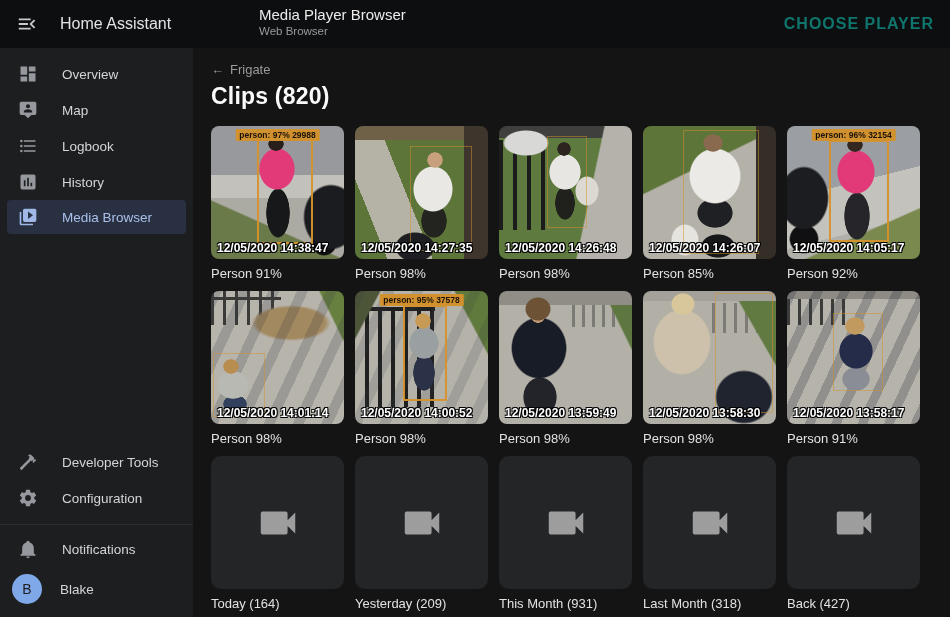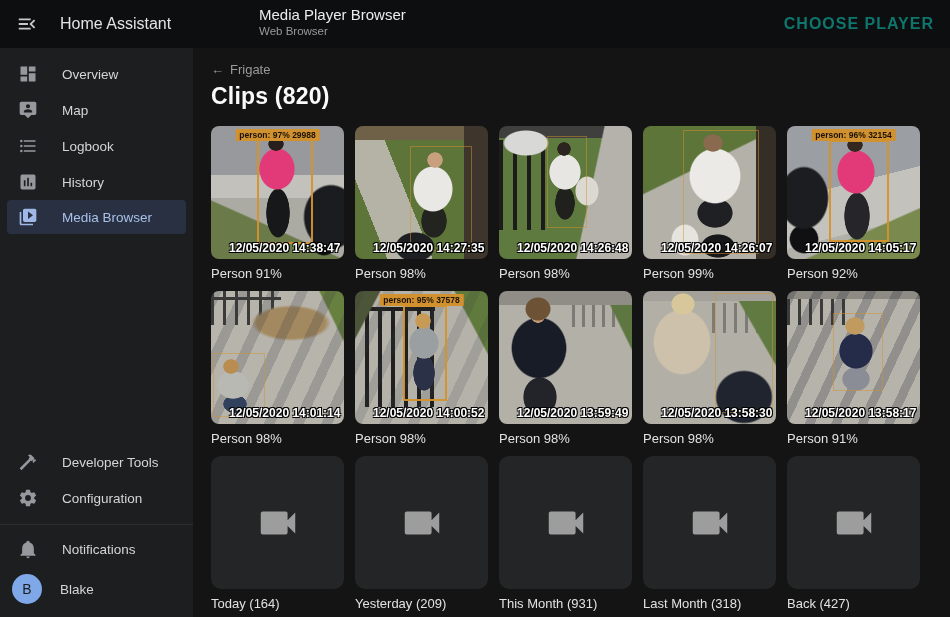--- a/index.html
+++ b/index.html
@@ -38,21 +38,21 @@
   .content { position:absolute; left:193px; top:48px; right:0; bottom:0; background:#141414;
              padding:14px 0 0 18px; overflow:hidden; }
   .backrow { display:flex; align-items:center; gap:6px; color:#9a9a9a; font-size:13px; cursor:pointer; width:fit-content; }
   .page-title { margin-top:6px; font-size:23px; font-weight:700; color:#fafafa; letter-spacing:.2px; }
   .grid { margin-top:16px; display:grid; grid-template-columns:repeat(5,133px); column-gap:11px; row-gap:10px; }
   .tile { width:133px; cursor:pointer; }
   .caption { margin-top:7px; font-size:13px; color:#e2e2e2; }
   .thumb { position:relative; width:133px; height:133px; border-radius:8px; overflow:hidden;
            background-repeat:no-repeat; }
   .fig { position:absolute; inset:0; background-repeat:no-repeat; }
-  .ts { position:absolute; left:18px; bottom:4px; font-size:12px; font-weight:700; color:#fff; white-space:nowrap;
+  .ts { position:absolute; left:6px; bottom:4px; font-size:12px; font-weight:700; color:#fff; white-space:nowrap;
         text-shadow:1px 1px 0 #000,-1px -1px 0 #000,1px -1px 0 #000,-1px 1px 0 #000; }
   .bbox { position:absolute; border:2px solid rgba(214,146,43,.95); }
   .bbox.faint { border:1px solid rgba(214,146,43,.5); }
   .chip { position:absolute; top:3px; left:50%; transform:translateX(-50%); background:#d1912f; color:#1a1206;
           font-size:8.5px; font-weight:700; padding:1px 4px; white-space:nowrap; border-radius:1px; }
   .chip:empty { display:none; }
   .folder { width:133px; height:133px; border-radius:10px; background:#232527;
             display:flex; align-items:center; justify-content:center; }
   .folder svg { width:46px; height:46px; fill:#9d9d9d; }
 
@@ -310,21 +310,21 @@
         <div class="ts">12/05/2020 14:26:48</div>
       </div>
       <div class="caption">Person 98%</div>
     </div>
     <div class="tile">
       <div class="thumb s4">
         <div class="fig"></div>
         <div class="bbox faint"></div>
         <div class="ts">12/05/2020 14:26:07</div>
       </div>
-      <div class="caption">Person 99%</div>
+      <div class="caption">Person 85%</div>
     </div>
     <div class="tile">
       <div class="thumb s5">
         <div class="fig"></div>
         <div class="bbox"></div>
         <div class="chip">person: 96% 32154</div>
         <div class="ts">12/05/2020 14:05:17</div>
       </div>
       <div class="caption">Person 92%</div>
     </div>

